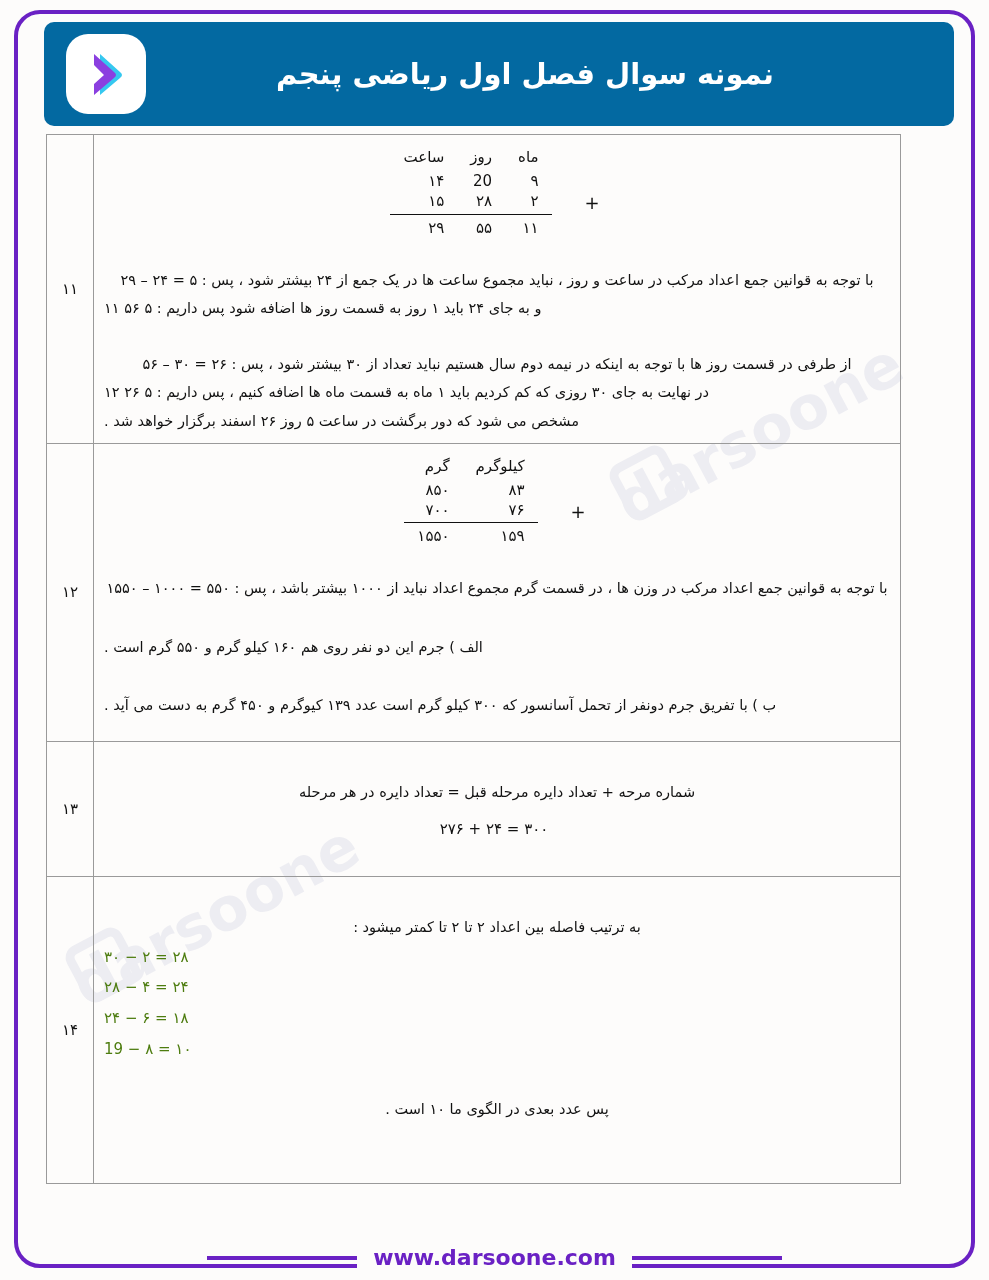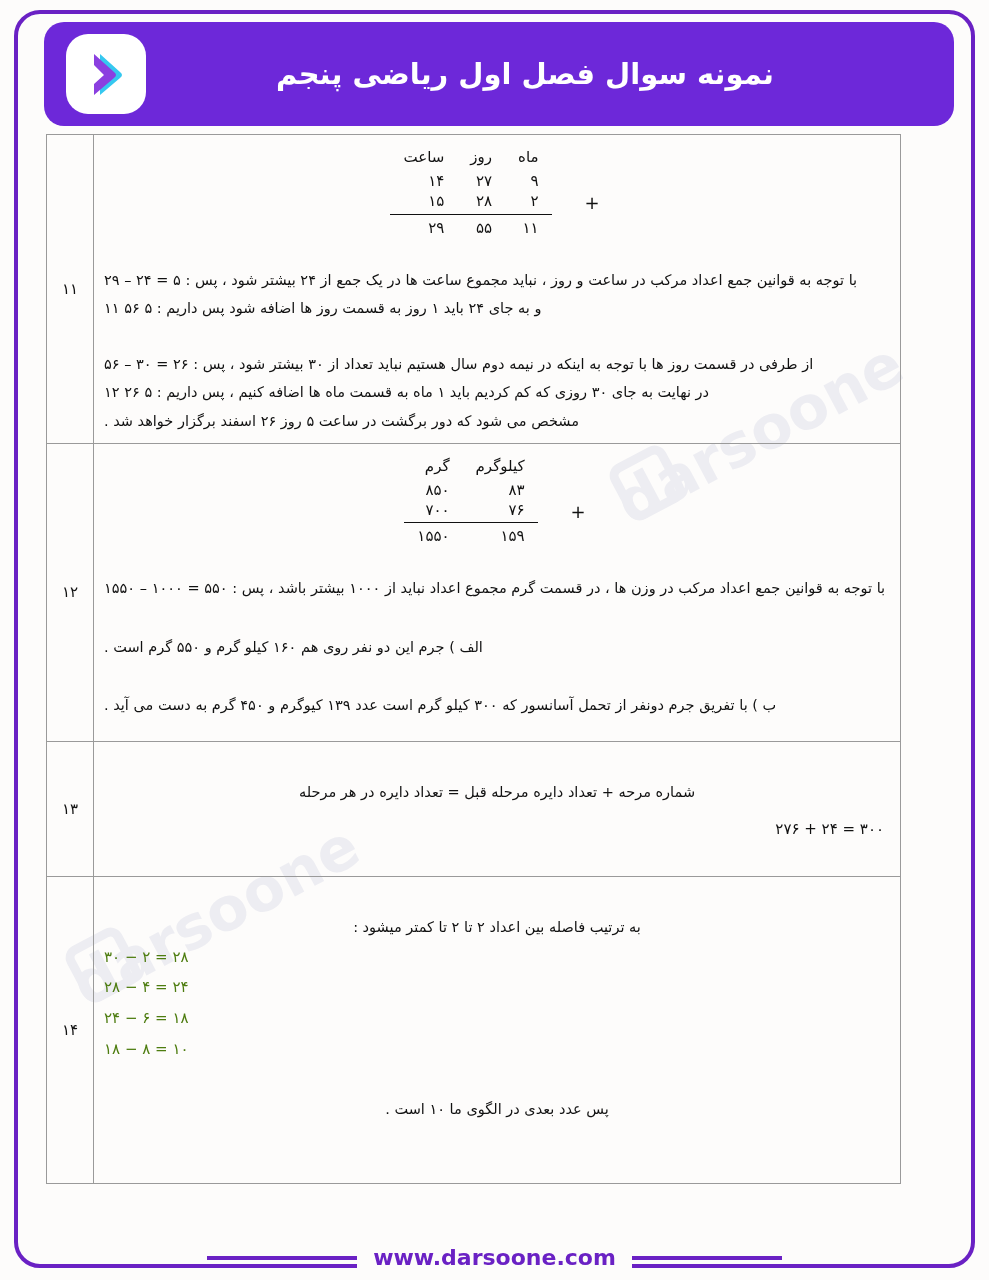--- a/index.html
+++ b/index.html
@@ -19,22 +19,22 @@
     border-radius:26px;
     box-sizing:border-box;
     background:#fdfcfb;
   }
 
   
   .header-banner{
     position:absolute;
     left:44px;top:22px;
     width:910px;height:104px;
-    background:#6d28d9;
-    border-radius:20px;
+    background:#0369a1;
+    border-radius:10px;
     box-sizing:border-box;
     z-index:5;
   }
   .header-title{
     position:absolute;
     right:180px;top:50%;
     transform:translateY(-50%);
     color:#ffffff;
     font-size:29px;
     font-weight:bold;
@@ -110,38 +110,38 @@
   .sum-rule .sum-cell.plus{border-top:none;}
 
   
   .line{
     font-size:14.5px;
     line-height:1.95;
     color:#111;
     direction:rtl;
     white-space:nowrap;
   }
-  .line.r{text-align:left;margin-top:28px;}
+  .line.r{text-align:center;margin-top:28px;}
   .line.l{text-align:center;}
   .line.c{text-align:left;}
   .gap-sm{height:14px;}
   .gap-md{height:30px;}
   .gap-lg{height:52px;}
 
   .eq-ltr{
     direction:ltr;
     text-align:left;
     font-size:15px;
     line-height:2.05;
     color:#4d7c0f;
     white-space:nowrap;
   }
   .eq-right{
     direction:ltr;
-    text-align:right;
+    text-align:center;
     font-size:15px;
     color:#111;
     padding-right:6px;
   }
 
   
   .wm{
     position:absolute;
     color:#ededf2;
     font-size:60px;
@@ -219,21 +219,21 @@
         <div class="sum-block">
           <div class="sum-row sum-head">
             <div class="sum-cell plus"></div>
             <div class="sum-cell">ماه</div>
             <div class="sum-cell">روز</div>
             <div class="sum-cell">ساعت</div>
           </div>
           <div class="sum-row">
             <div class="sum-cell plus"></div>
             <div class="sum-cell">۹</div>
-            <div class="sum-cell">۲۷</div>
+            <div class="sum-cell">20</div>
             <div class="sum-cell">۱۴</div>
           </div>
           <div class="sum-row">
             <div class="sum-cell plus">+</div>
             <div class="sum-cell">۲</div>
             <div class="sum-cell">۲۸</div>
             <div class="sum-cell">۱۵</div>
           </div>
           <div class="sum-row sum-rule">
             <div class="sum-cell plus"></div>
@@ -312,21 +312,21 @@
       <td class="num-cell">۱۳</td>
     </tr>
 
     <tr>
       <td class="body-cell">
         <div class="gap-md"></div>
         <div class="line l">به ترتیب فاصله بین اعداد ۲ تا ۲ تا کمتر میشود :</div>
         <div class="eq-ltr">۳۰ − ۲ = ۲۸</div>
         <div class="eq-ltr">۲۸ − ۴ = ۲۴</div>
         <div class="eq-ltr">۲۴ − ۶ = ۱۸</div>
-        <div class="eq-ltr">۱۸ − ۸ = ۱۰</div>
+        <div class="eq-ltr">19 − ۸ = ۱۰</div>
         <div class="gap-md"></div>
         <div class="line l">پس عدد بعدی در الگوی ما ۱۰ است .</div>
         <div class="gap-lg"></div>
       </td>
       <td class="num-cell">۱۴</td>
     </tr>
 
   </tbody>
 </table>
 

